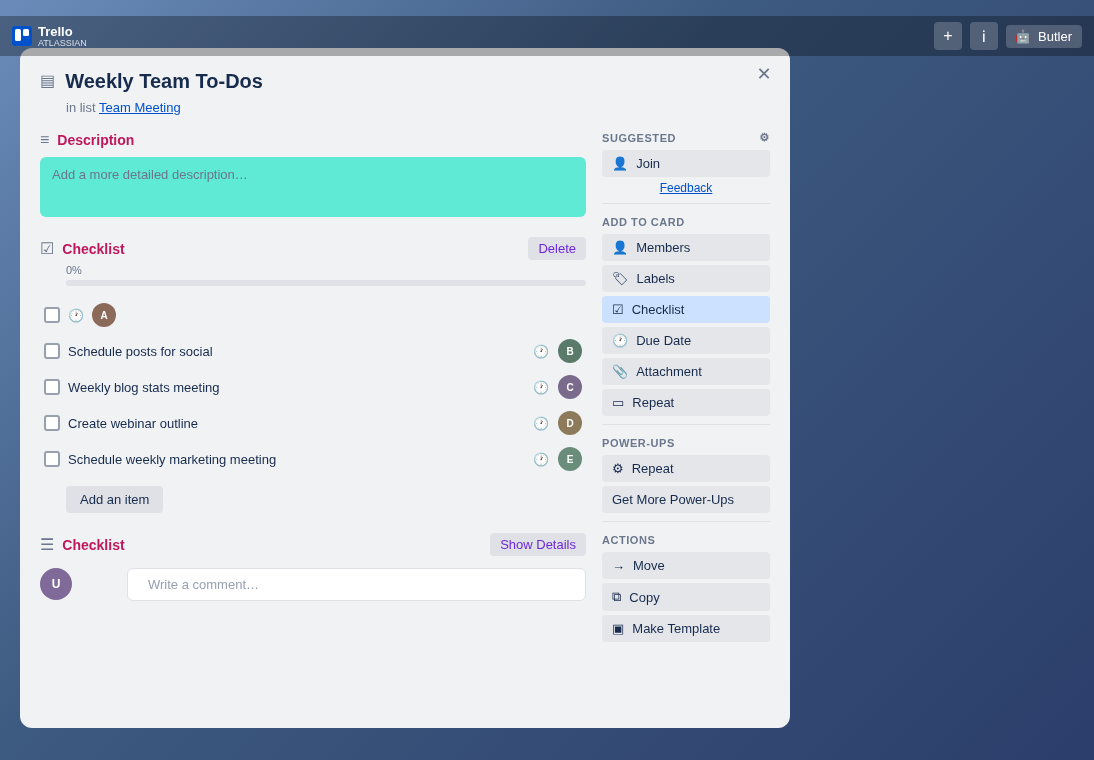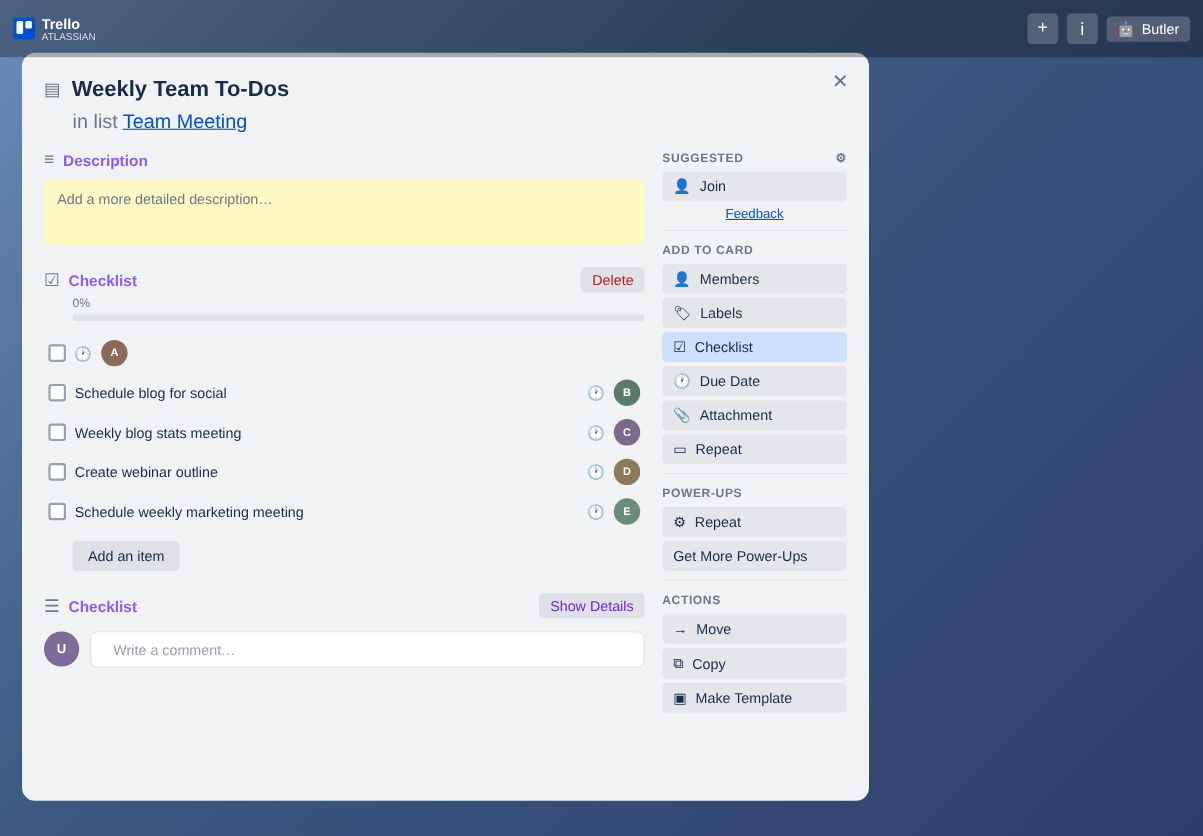--- a/index.html
+++ b/index.html
@@ -15,22 +15,22 @@
     
     .bg {
       position: absolute;
       inset: 0;
       background: linear-gradient(135deg, #6b8cba 0%, #3d5a80 40%, #2c3e6b 100%);
     }
 
     
     .topbar {
       position: absolute;
-      top: 0; left: 0; right: 0;
-      height: 52px;
+      top: 16px; left: 0; right: 0;
+      height: 40px;
       background: rgba(0,0,0,0.3);
       display: flex;
       align-items: center;
       justify-content: space-between;
       padding: 0 12px;
       z-index: 100;
     }
     .topbar-logo {
       display: flex;
       align-items: center;
@@ -113,21 +113,21 @@
       margin-top: 3px;
       font-size: 16px;
     }
     .card-title {
       font-size: 20px;
       font-weight: 600;
       color: #172b4d;
       line-height: 1.3;
     }
     .card-subtitle {
-      font-size: 18px;
+      font-size: 13px;
       color: #6b778c;
       margin-left: 26px;
       margin-bottom: 16px;
     }
     .card-subtitle a {
       color: #0052cc;
       text-decoration: underline;
       cursor: pointer;
     }
 
@@ -151,24 +151,24 @@
       gap: 8px;
       margin-bottom: 8px;
     }
     .section-icon {
       color: #6b778c;
       font-size: 16px;
     }
     .section-title {
       font-size: 14px;
       font-weight: 600;
-      color: #8b5cf6;
+      color: #be185d;
     }
     .description-box {
-      background: #fef9c3;
+      background: #5eead4;
       border-radius: 6px;
       padding: 10px 12px;
       min-height: 60px;
       color: #6b778c;
       font-size: 13px;
       cursor: pointer;
       margin-bottom: 20px;
     }
 
     
@@ -182,21 +182,21 @@
       display: flex;
       align-items: center;
       gap: 8px;
     }
     .delete-btn {
       background: #dfe1e6;
       border: none;
       border-radius: 4px;
       padding: 4px 10px;
       font-size: 13px;
-      color: #b91c1c;
+      color: #6d28d9;
       cursor: pointer;
     }
     .progress-label {
       font-size: 11px;
       color: #6b778c;
       margin-bottom: 4px;
       margin-left: 26px;
     }
     .progress-bar-wrap {
       height: 6px;
@@ -295,20 +295,21 @@
     }
     .comment-box {
       flex: 1;
       background: #fff;
       border: 1px solid #dfe1e6;
       border-radius: 6px;
       padding: 8px 20px;
       color: #97a0af;
       font-size: 13px;
       cursor: text;
+      margin-left: 45px;
     }
 
     
     .sidebar-section-label {
       font-size: 11px;
       font-weight: 700;
       color: #6b778c;
       text-transform: uppercase;
       letter-spacing: 0.05em;
       margin-bottom: 6px;
@@ -431,21 +432,21 @@
 
         
         <div>
           <div class="checklist-item">
             <div class="check-box"></div>
             <span class="item-clock">🕐</span>
             <div class="item-avatar av1">A</div>
           </div>
           <div class="checklist-item">
             <div class="check-box"></div>
-            <span class="item-label">Schedule blog for social</span>
+            <span class="item-label">Schedule posts for social</span>
             <span class="item-clock">🕐</span>
             <div class="item-avatar av2">B</div>
           </div>
           <div class="checklist-item">
             <div class="check-box"></div>
             <span class="item-label">Weekly blog stats meeting</span>
             <span class="item-clock">🕐</span>
             <div class="item-avatar av3">C</div>
           </div>
           <div class="checklist-item">

